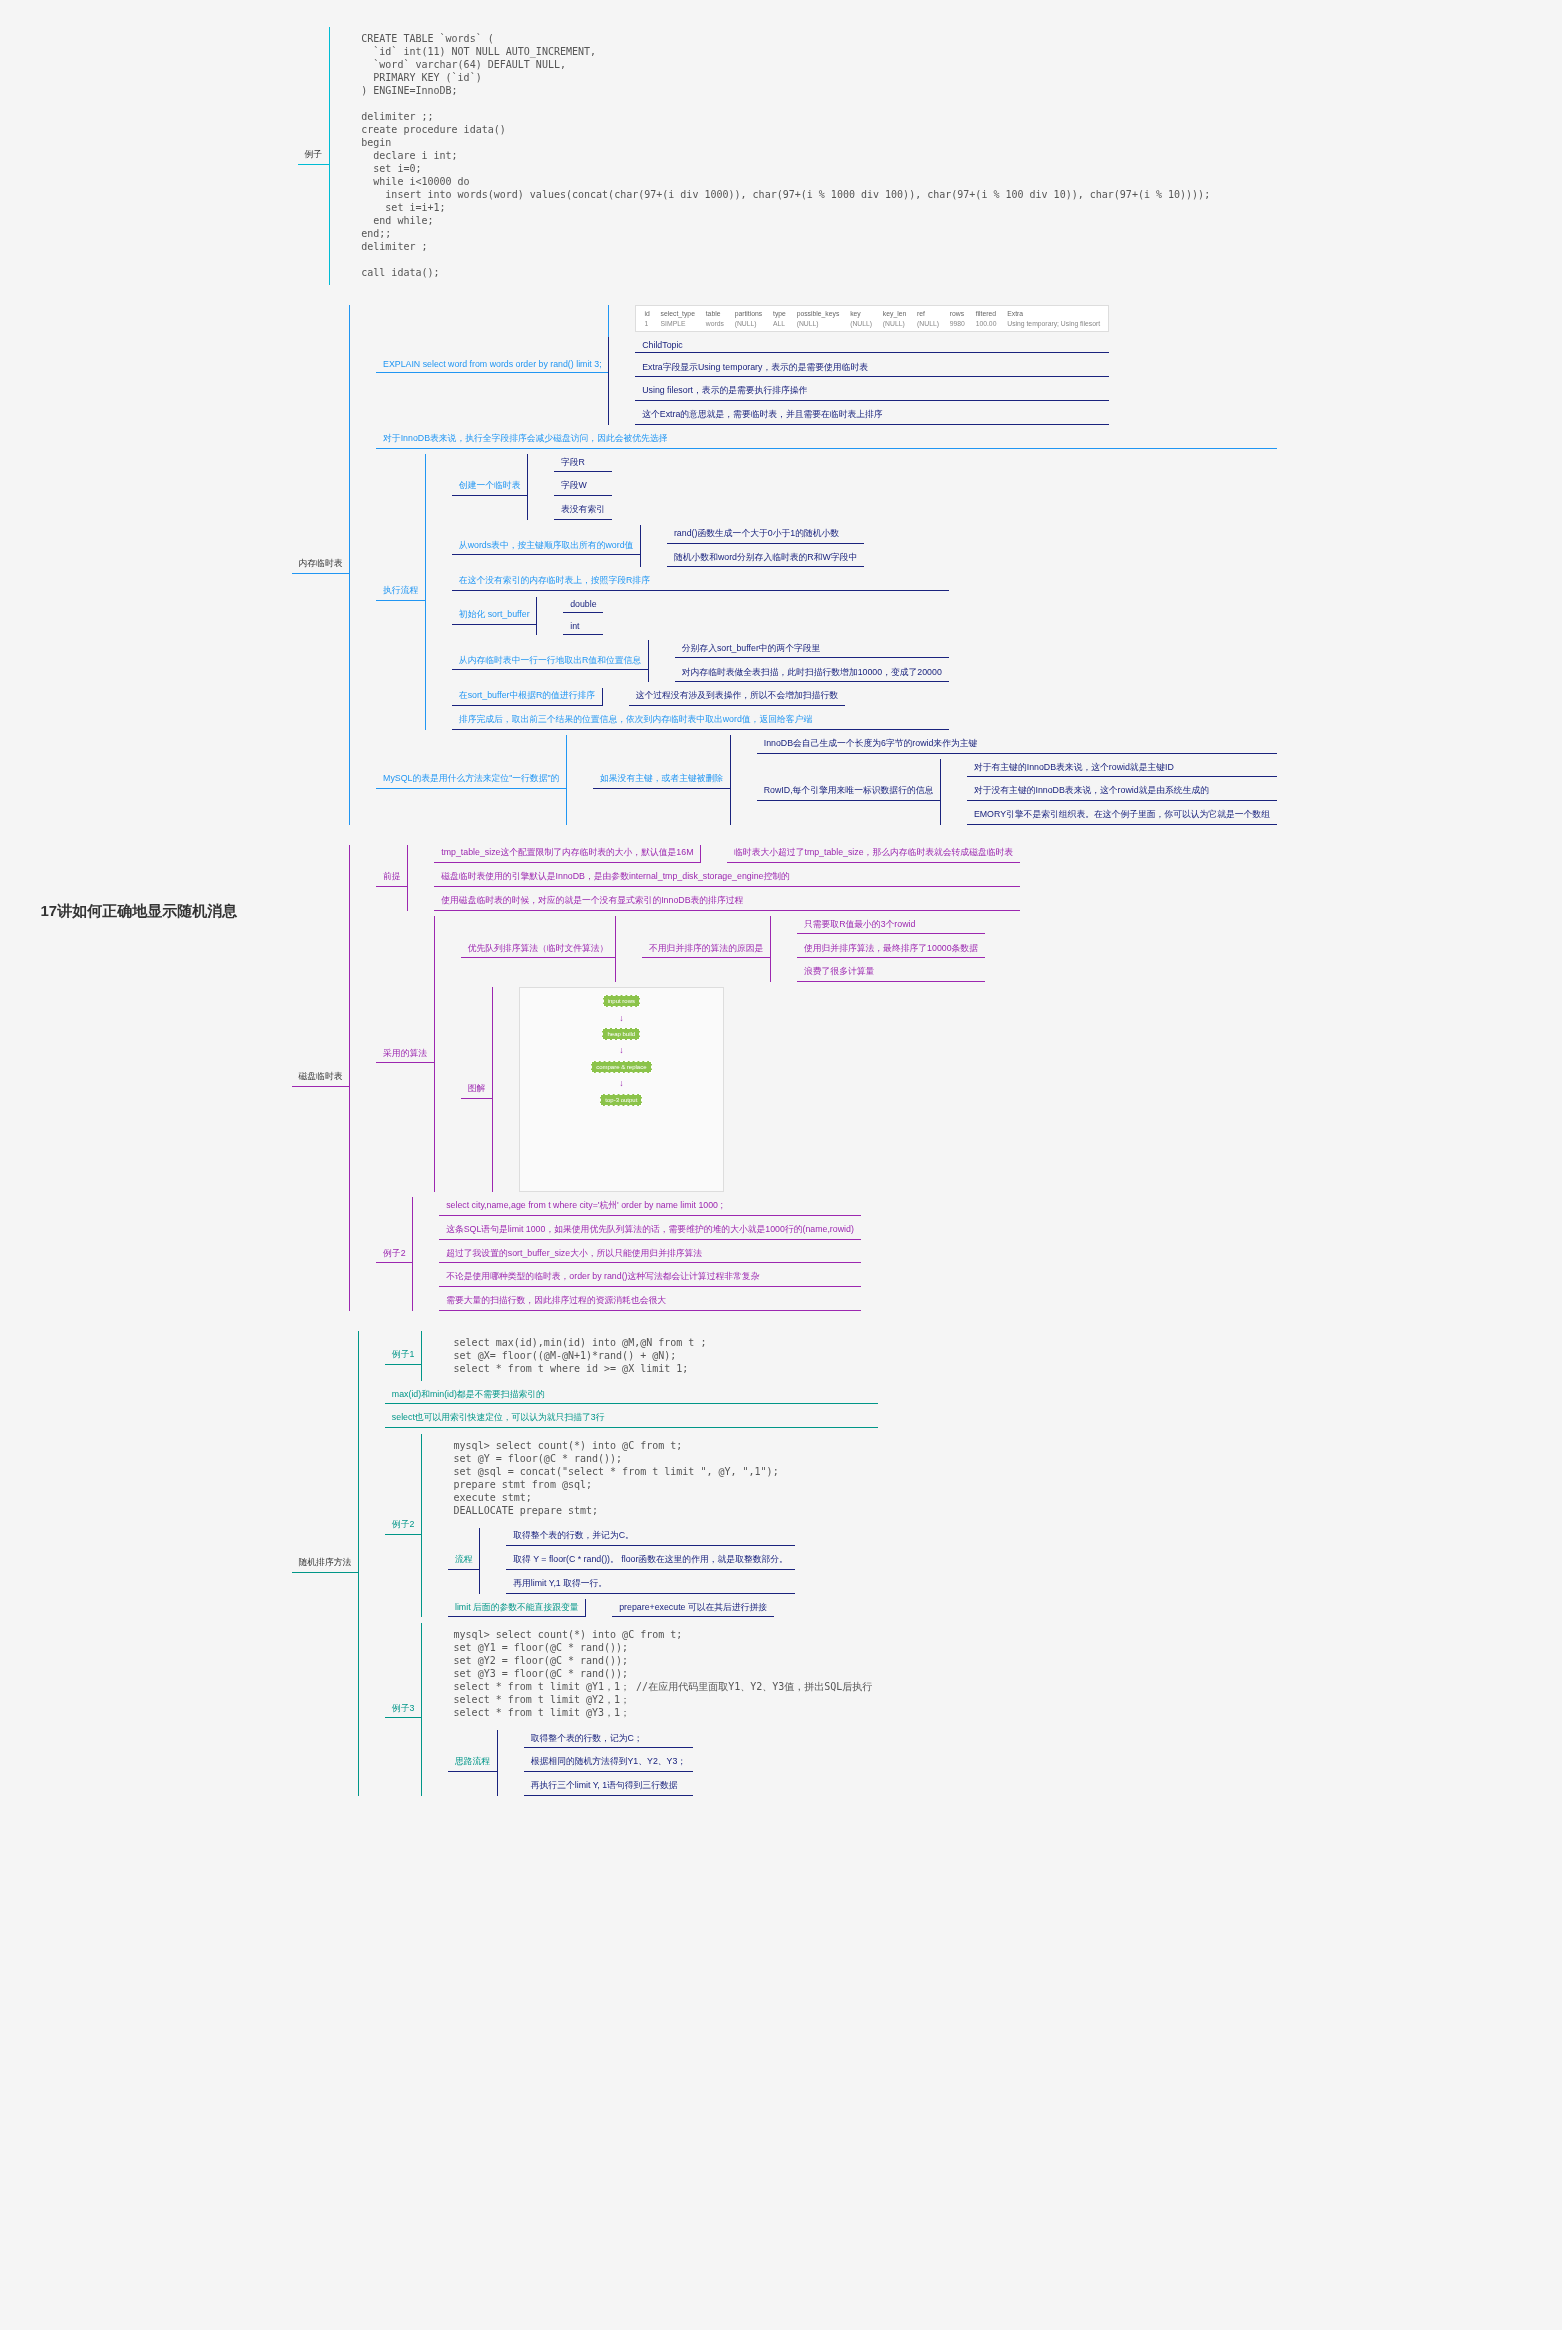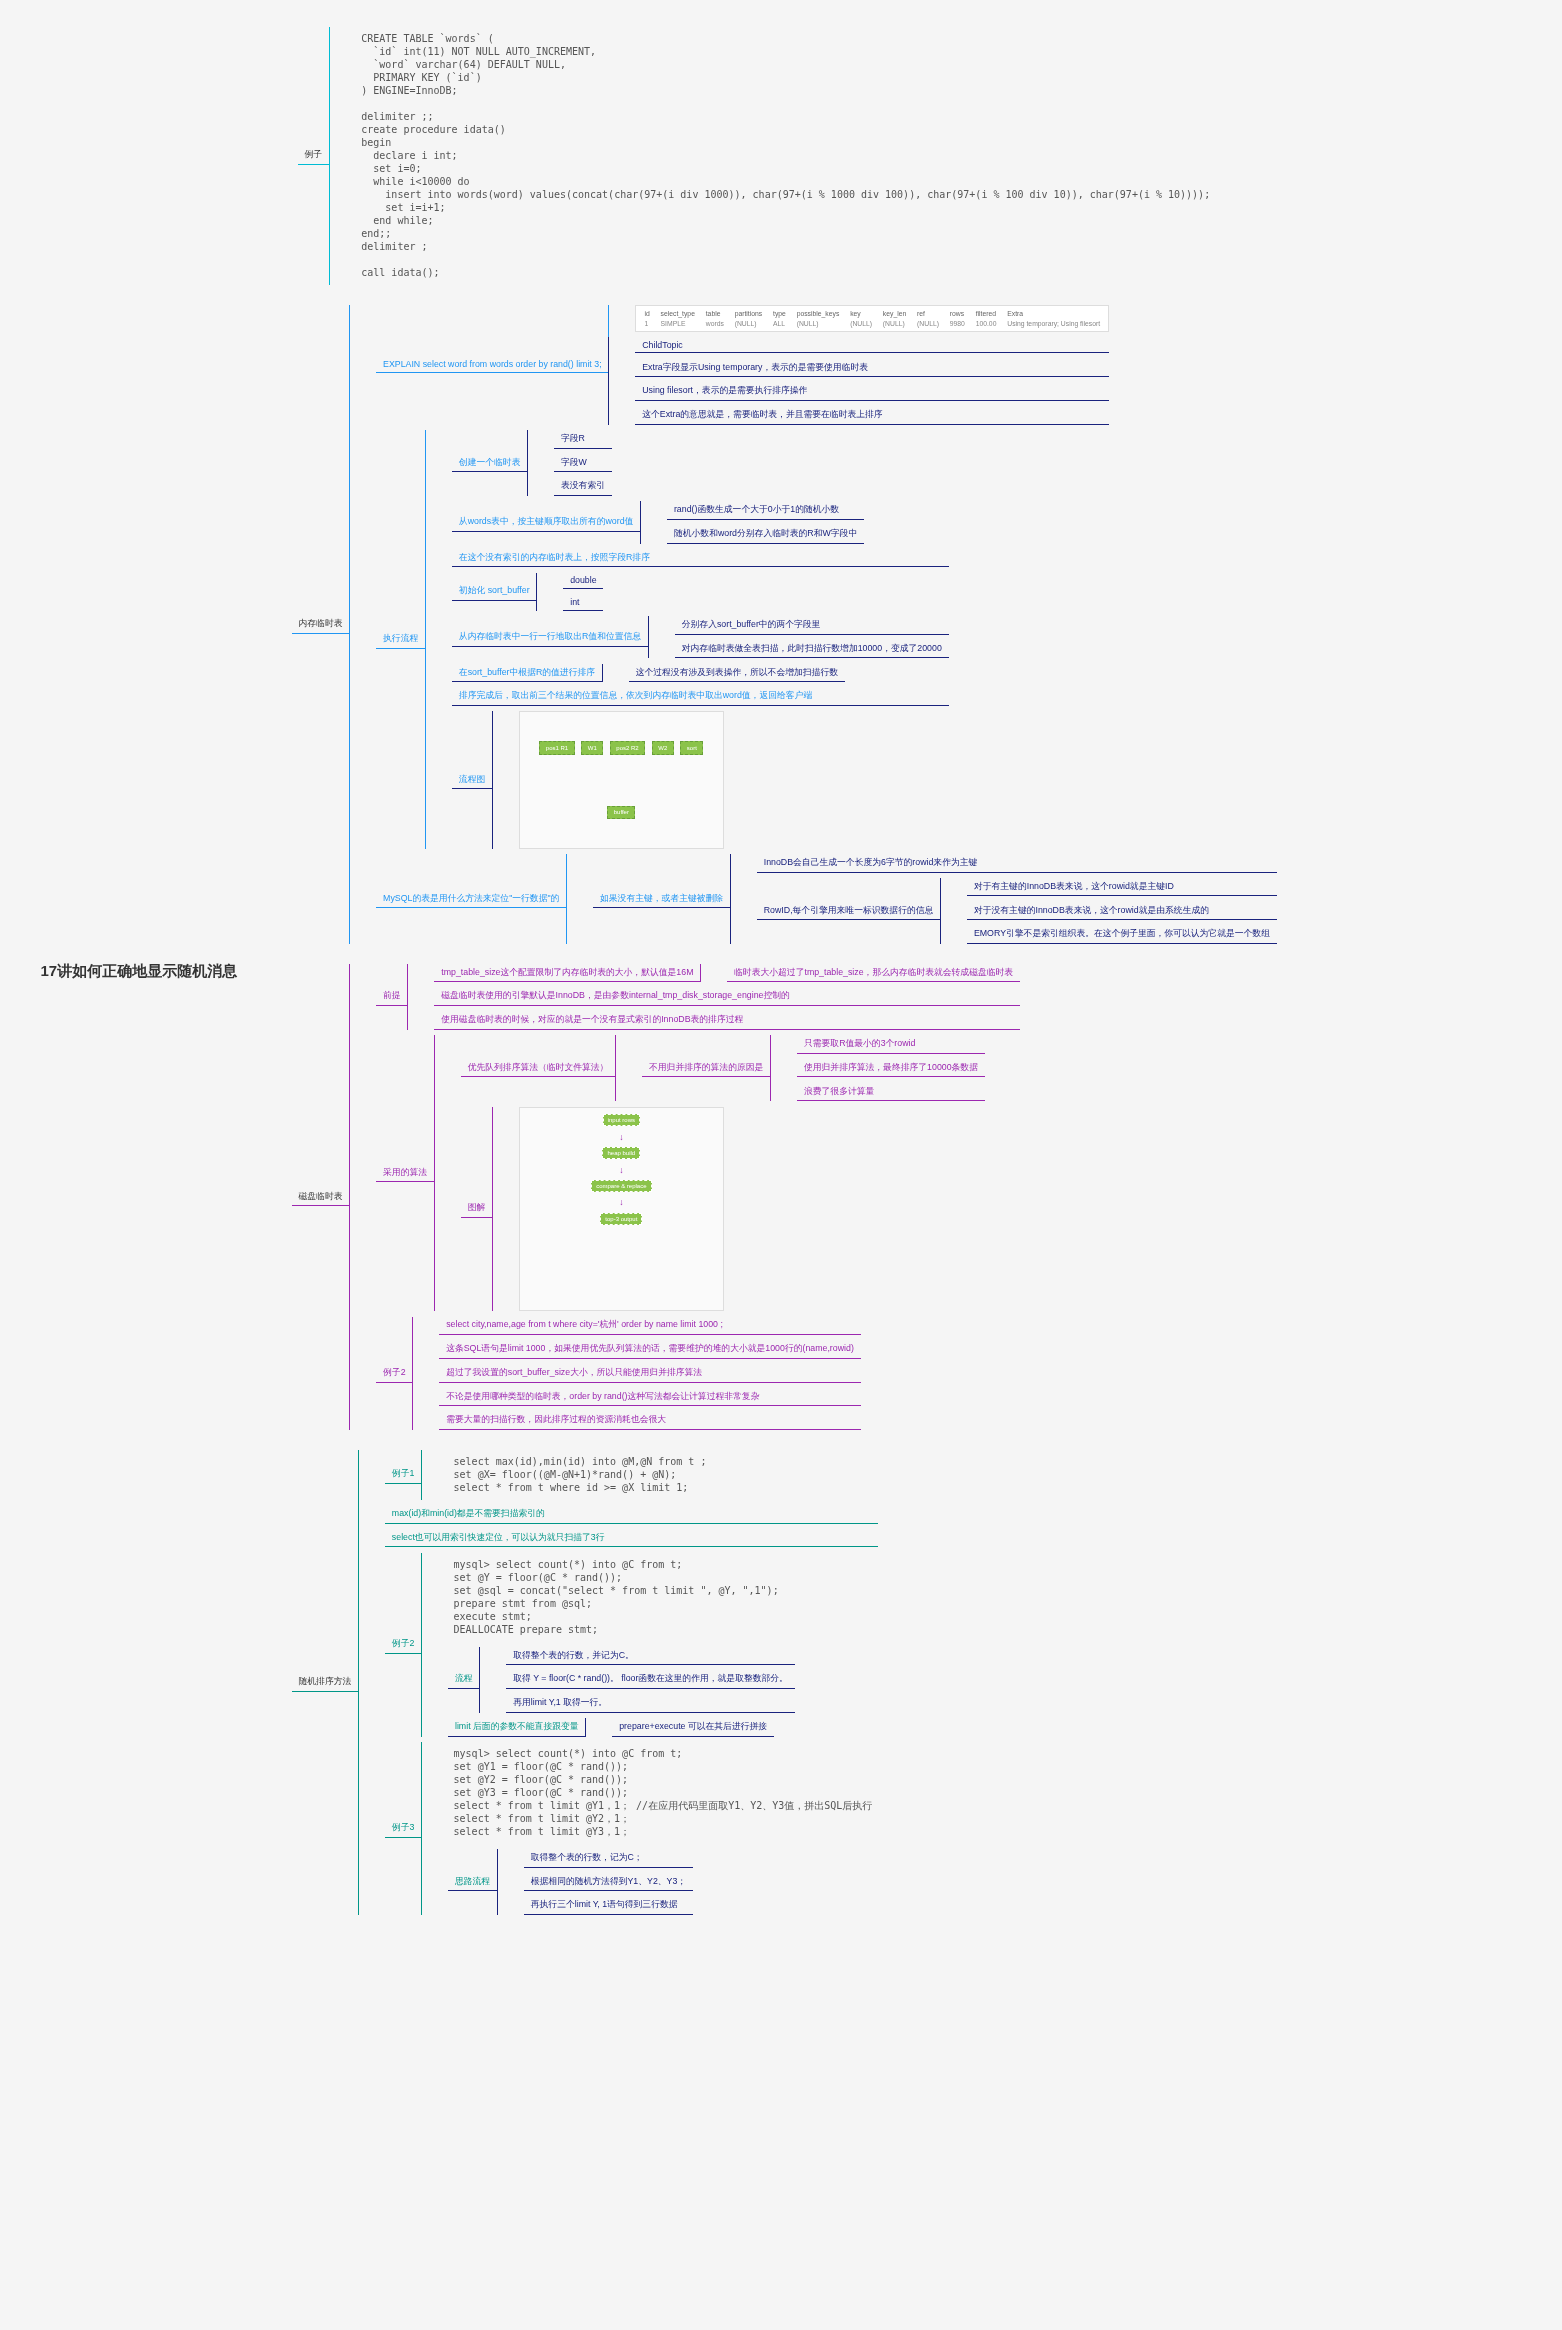--- a/index.html
+++ b/index.html
@@ -215,20 +215,21 @@
               </div>
               <div class="children c-navy" style="margin-left:0">
                 <div class="label b-navy">ChildTopic</div>
                 <div class="label b-navy">Extra字段显示Using temporary，表示的是需要使用临时表</div>
                 <div class="label b-navy">Using filesort，表示的是需要执行排序操作</div>
                 <div class="label b-navy">这个Extra的意思就是，需要临时表，并且需要在临时表上排序</div>
               </div>
             </div>
           </div>
 
+          <div class="label b-blue">对于InnoDB表来说，执行全字段排序会减少磁盘访问，因此会被优先选择</div>
 
           <div class="node">
             <div class="label b-blue">执行流程</div>
             <div class="children c-blue">
               <div class="node">
                 <div class="label b-navy">创建一个临时表</div>
                 <div class="children c-navy">
                   <div class="label b-navy">字段R</div>
                   <div class="label b-navy">字段W</div>
                   <div class="label b-navy">表没有索引</div>
@@ -256,33 +257,20 @@
                   <div class="label b-navy">对内存临时表做全表扫描，此时扫描行数增加10000，变成了20000</div>
                 </div>
               </div>
               <div class="node">
                 <div class="label b-navy">在sort_buffer中根据R的值进行排序</div>
                 <div class="children c-navy">
                   <div class="label b-navy">这个过程没有涉及到表操作，所以不会增加扫描行数</div>
                 </div>
               </div>
               <div class="label b-navy">排序完成后，取出前三个结果的位置信息，依次到内存临时表中取出word值，返回给客户端</div>
-              <div class="node">
-                <div class="label b-navy">流程图</div>
-                <div class="children c-navy">
-                  <div class="diagram-box">
-                    <div class="diagram-item">pos1 R1</div>
-                      <div class="diagram-item">W1</div>
-                    <div class="diagram-item">pos2 R2</div>
-                      <div class="diagram-item">W2</div>
-                    <div class="diagram-item">sort</div>
-                      <div class="diagram-item">buffer</div>
-                  </div>
-                </div>
-              </div>
             </div>
           </div>
 
           <div class="node">
             <div class="label b-blue">MySQL的表是用什么方法来定位"一行数据"的</div>
             <div class="children c-blue">
               <div class="node">
                 <div class="label b-navy">如果没有主键，或者主键被删除</div>
                 <div class="children c-navy">
                   <div class="label b-navy">InnoDB会自己生成一个长度为6字节的rowid来作为主键</div>

